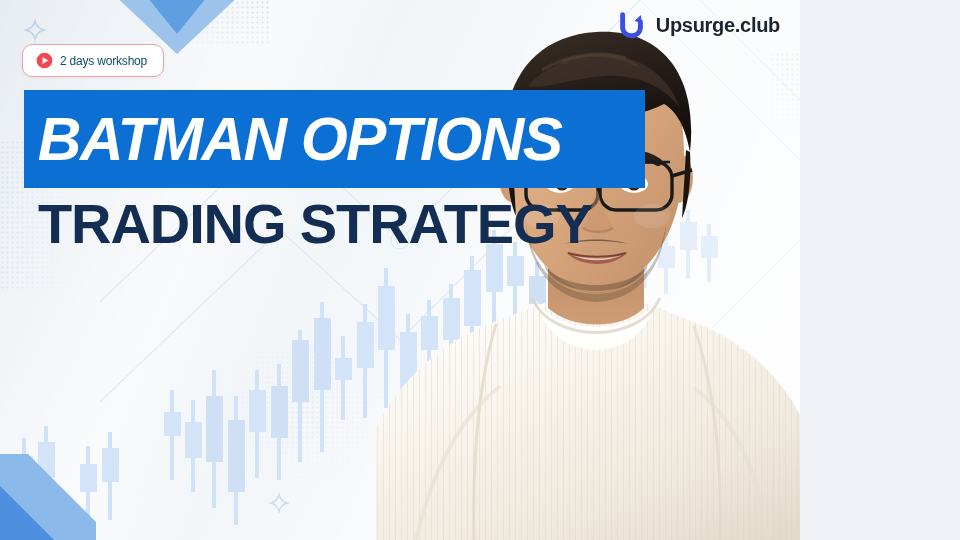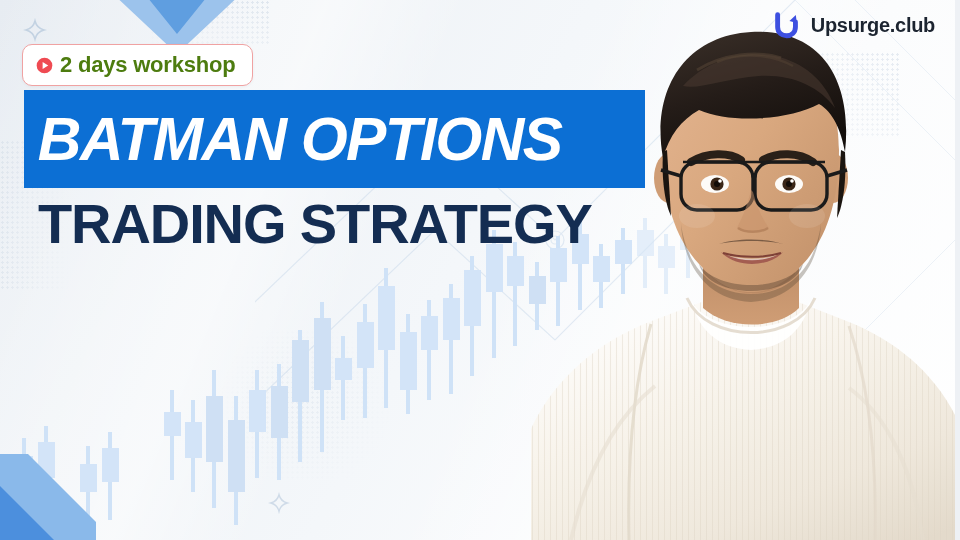--- a/index.html
+++ b/index.html
@@ -7,21 +7,21 @@
   html,body { width:960px; height:540px; overflow:hidden; }
   body {
     font-family:"Liberation Sans", sans-serif;
     background:#eef1f5;
     position:relative;
   }
 
   
   #stage {
     position:relative;
-    width:955px; height:540px;
+    width:800px; height:540px;
     overflow:hidden;
     background:
       linear-gradient(118deg, #e7ecf2 0%, #eef2f6 22%, #f4f7fa 48%, #fbfcfd 72%, #ffffff 100%);
   }
 
   
   .sheen {
     position:absolute; inset:0;
     background:
       linear-gradient(112deg, rgba(255,255,255,0) 0%, rgba(255,255,255,.55) 28%, rgba(255,255,255,0) 40%),
@@ -86,21 +86,21 @@
     display:inline-flex; align-items:center; gap:7px;
     background:#ffffff;
     border:1.6px solid #f0a2a2;
     border-radius:10px;
     padding:7px 16px 7px 13px;
     z-index:30;
     box-shadow:0 1px 3px rgba(60,80,110,.06);
   }
   .badge-play { width:17px; height:17px; flex:0 0 auto; display:block; }
   .badge-text {
-    font-size:22px; font-weight:700; color:#4d7c0f;
+    font-size:12px; font-weight:400; color:#0c4a6e;
     letter-spacing:-.2px; white-space:nowrap;
   }
 
   
   .headline-bar {
     position:absolute; left:24px; top:90px;
     width:621px; height:98px;
     background:#0c6fd4;
     display:flex; align-items:center;
     z-index:25;

